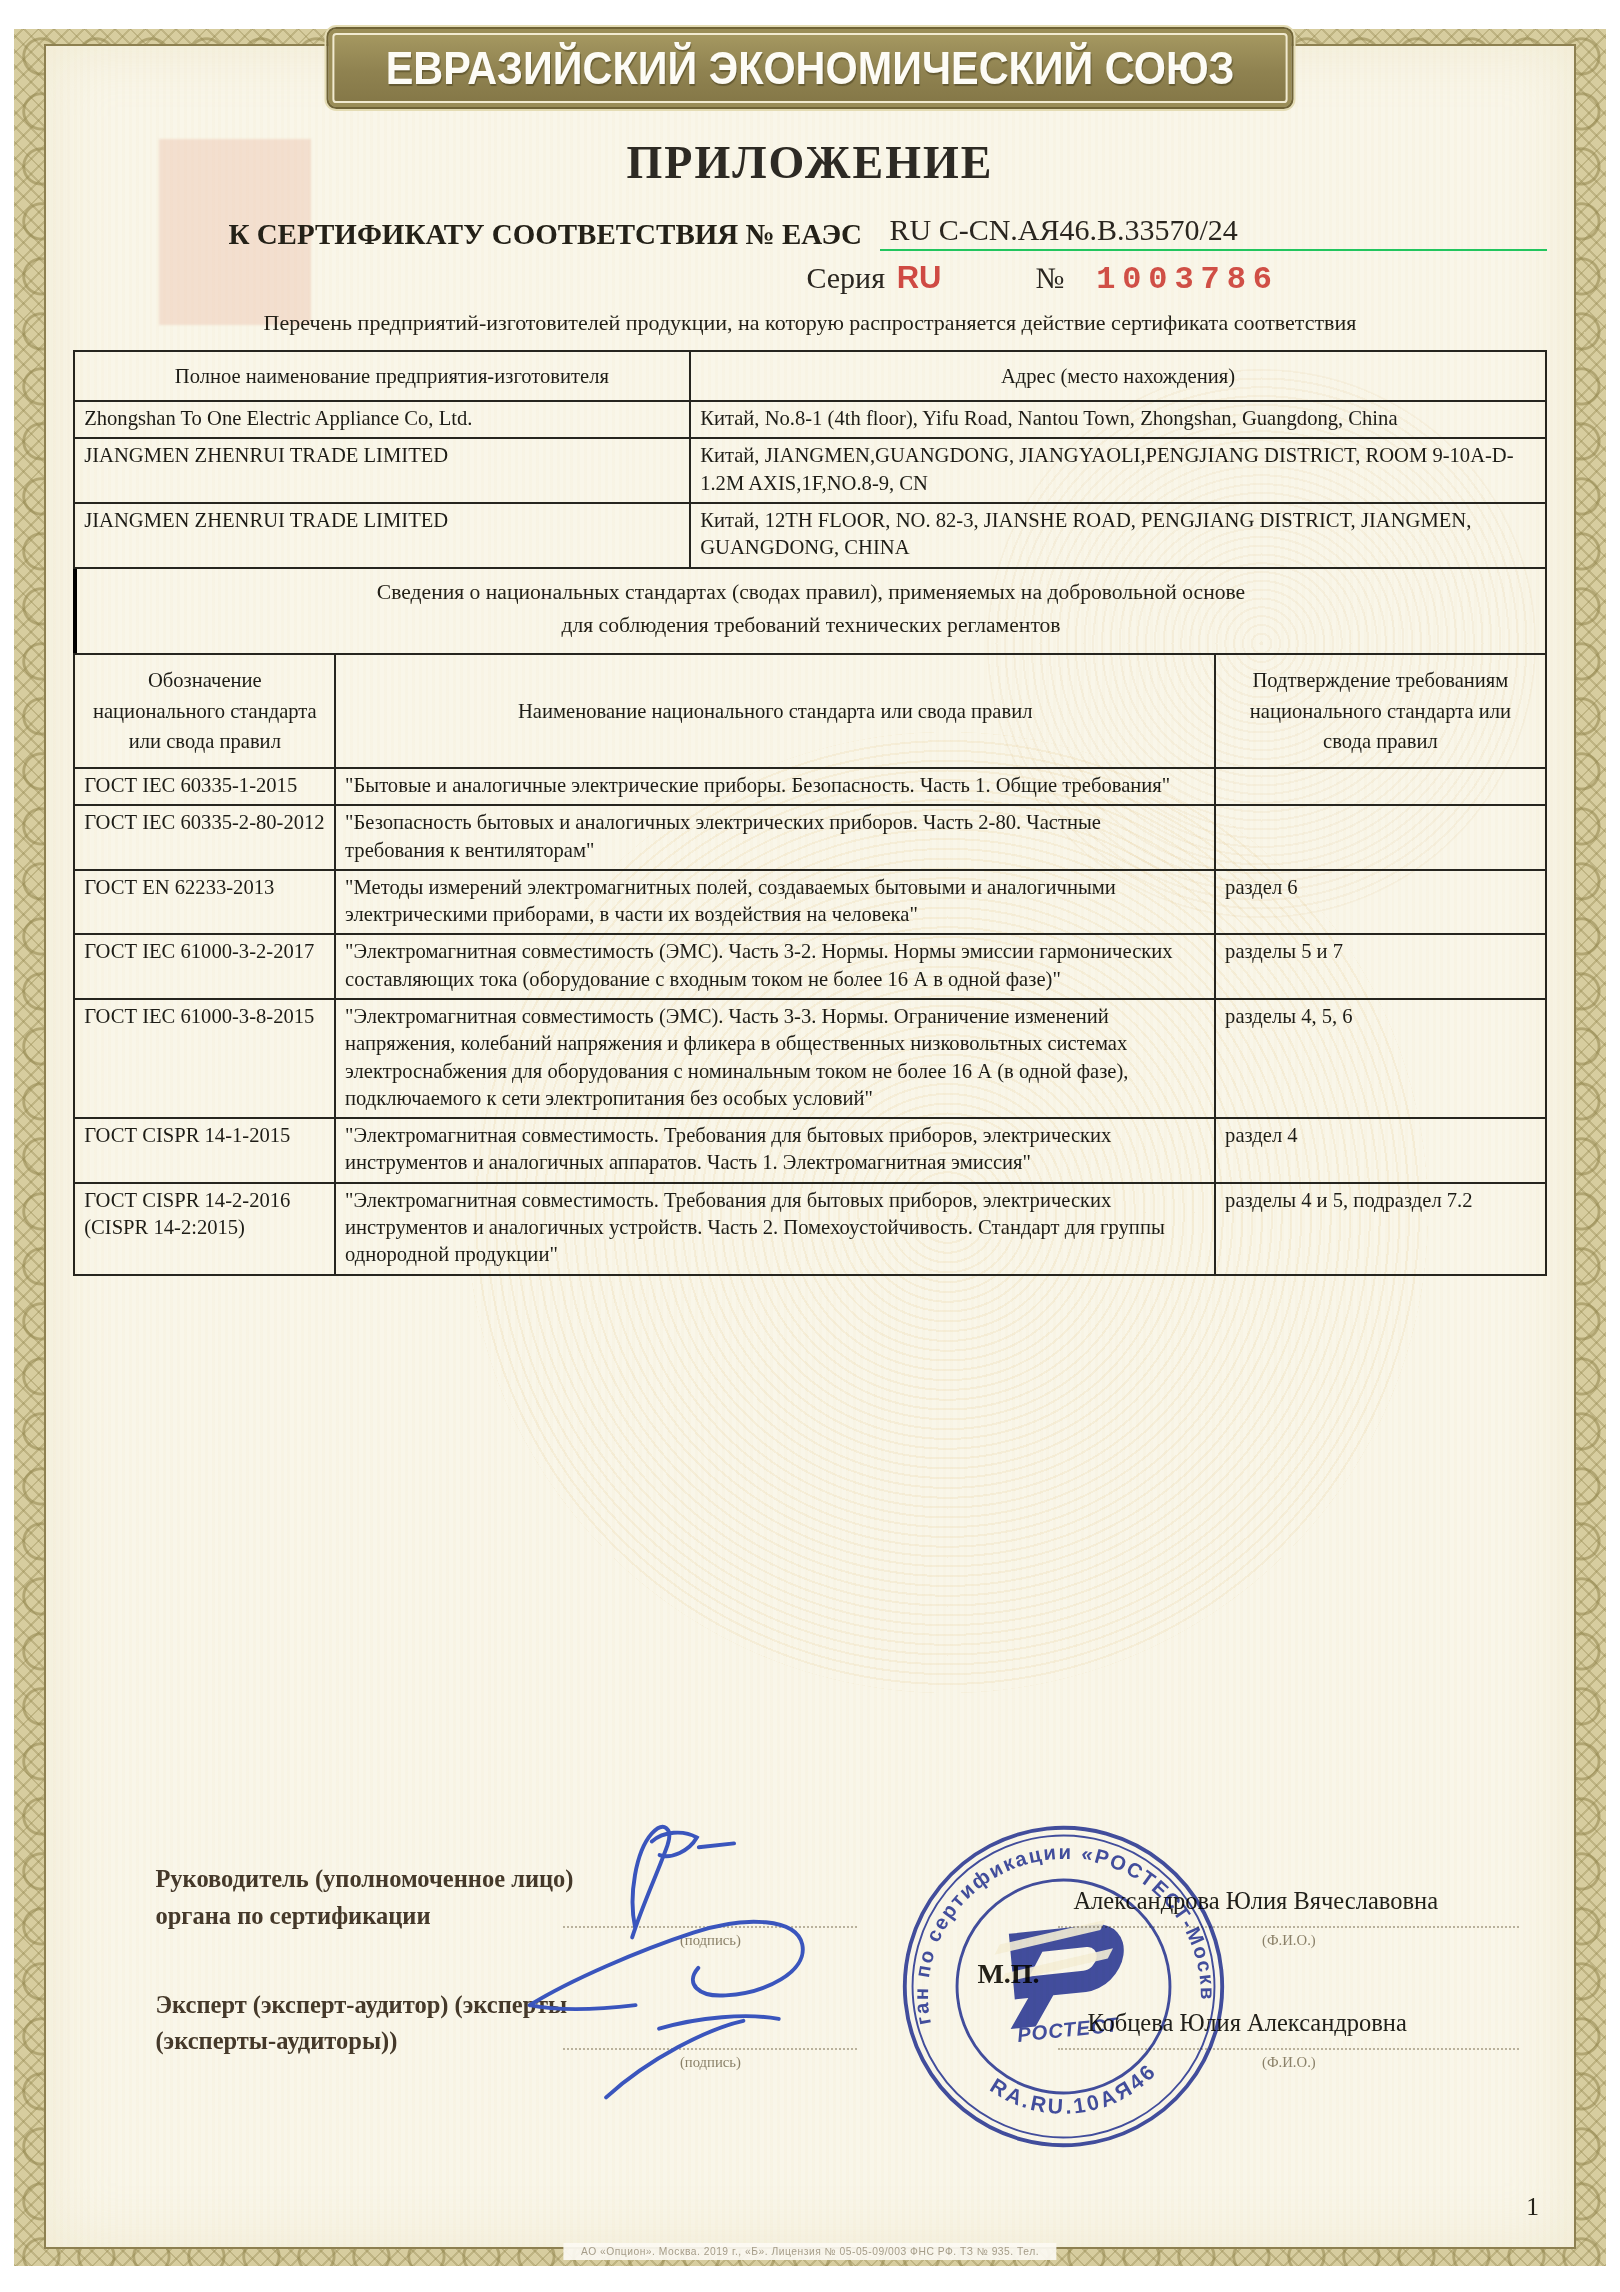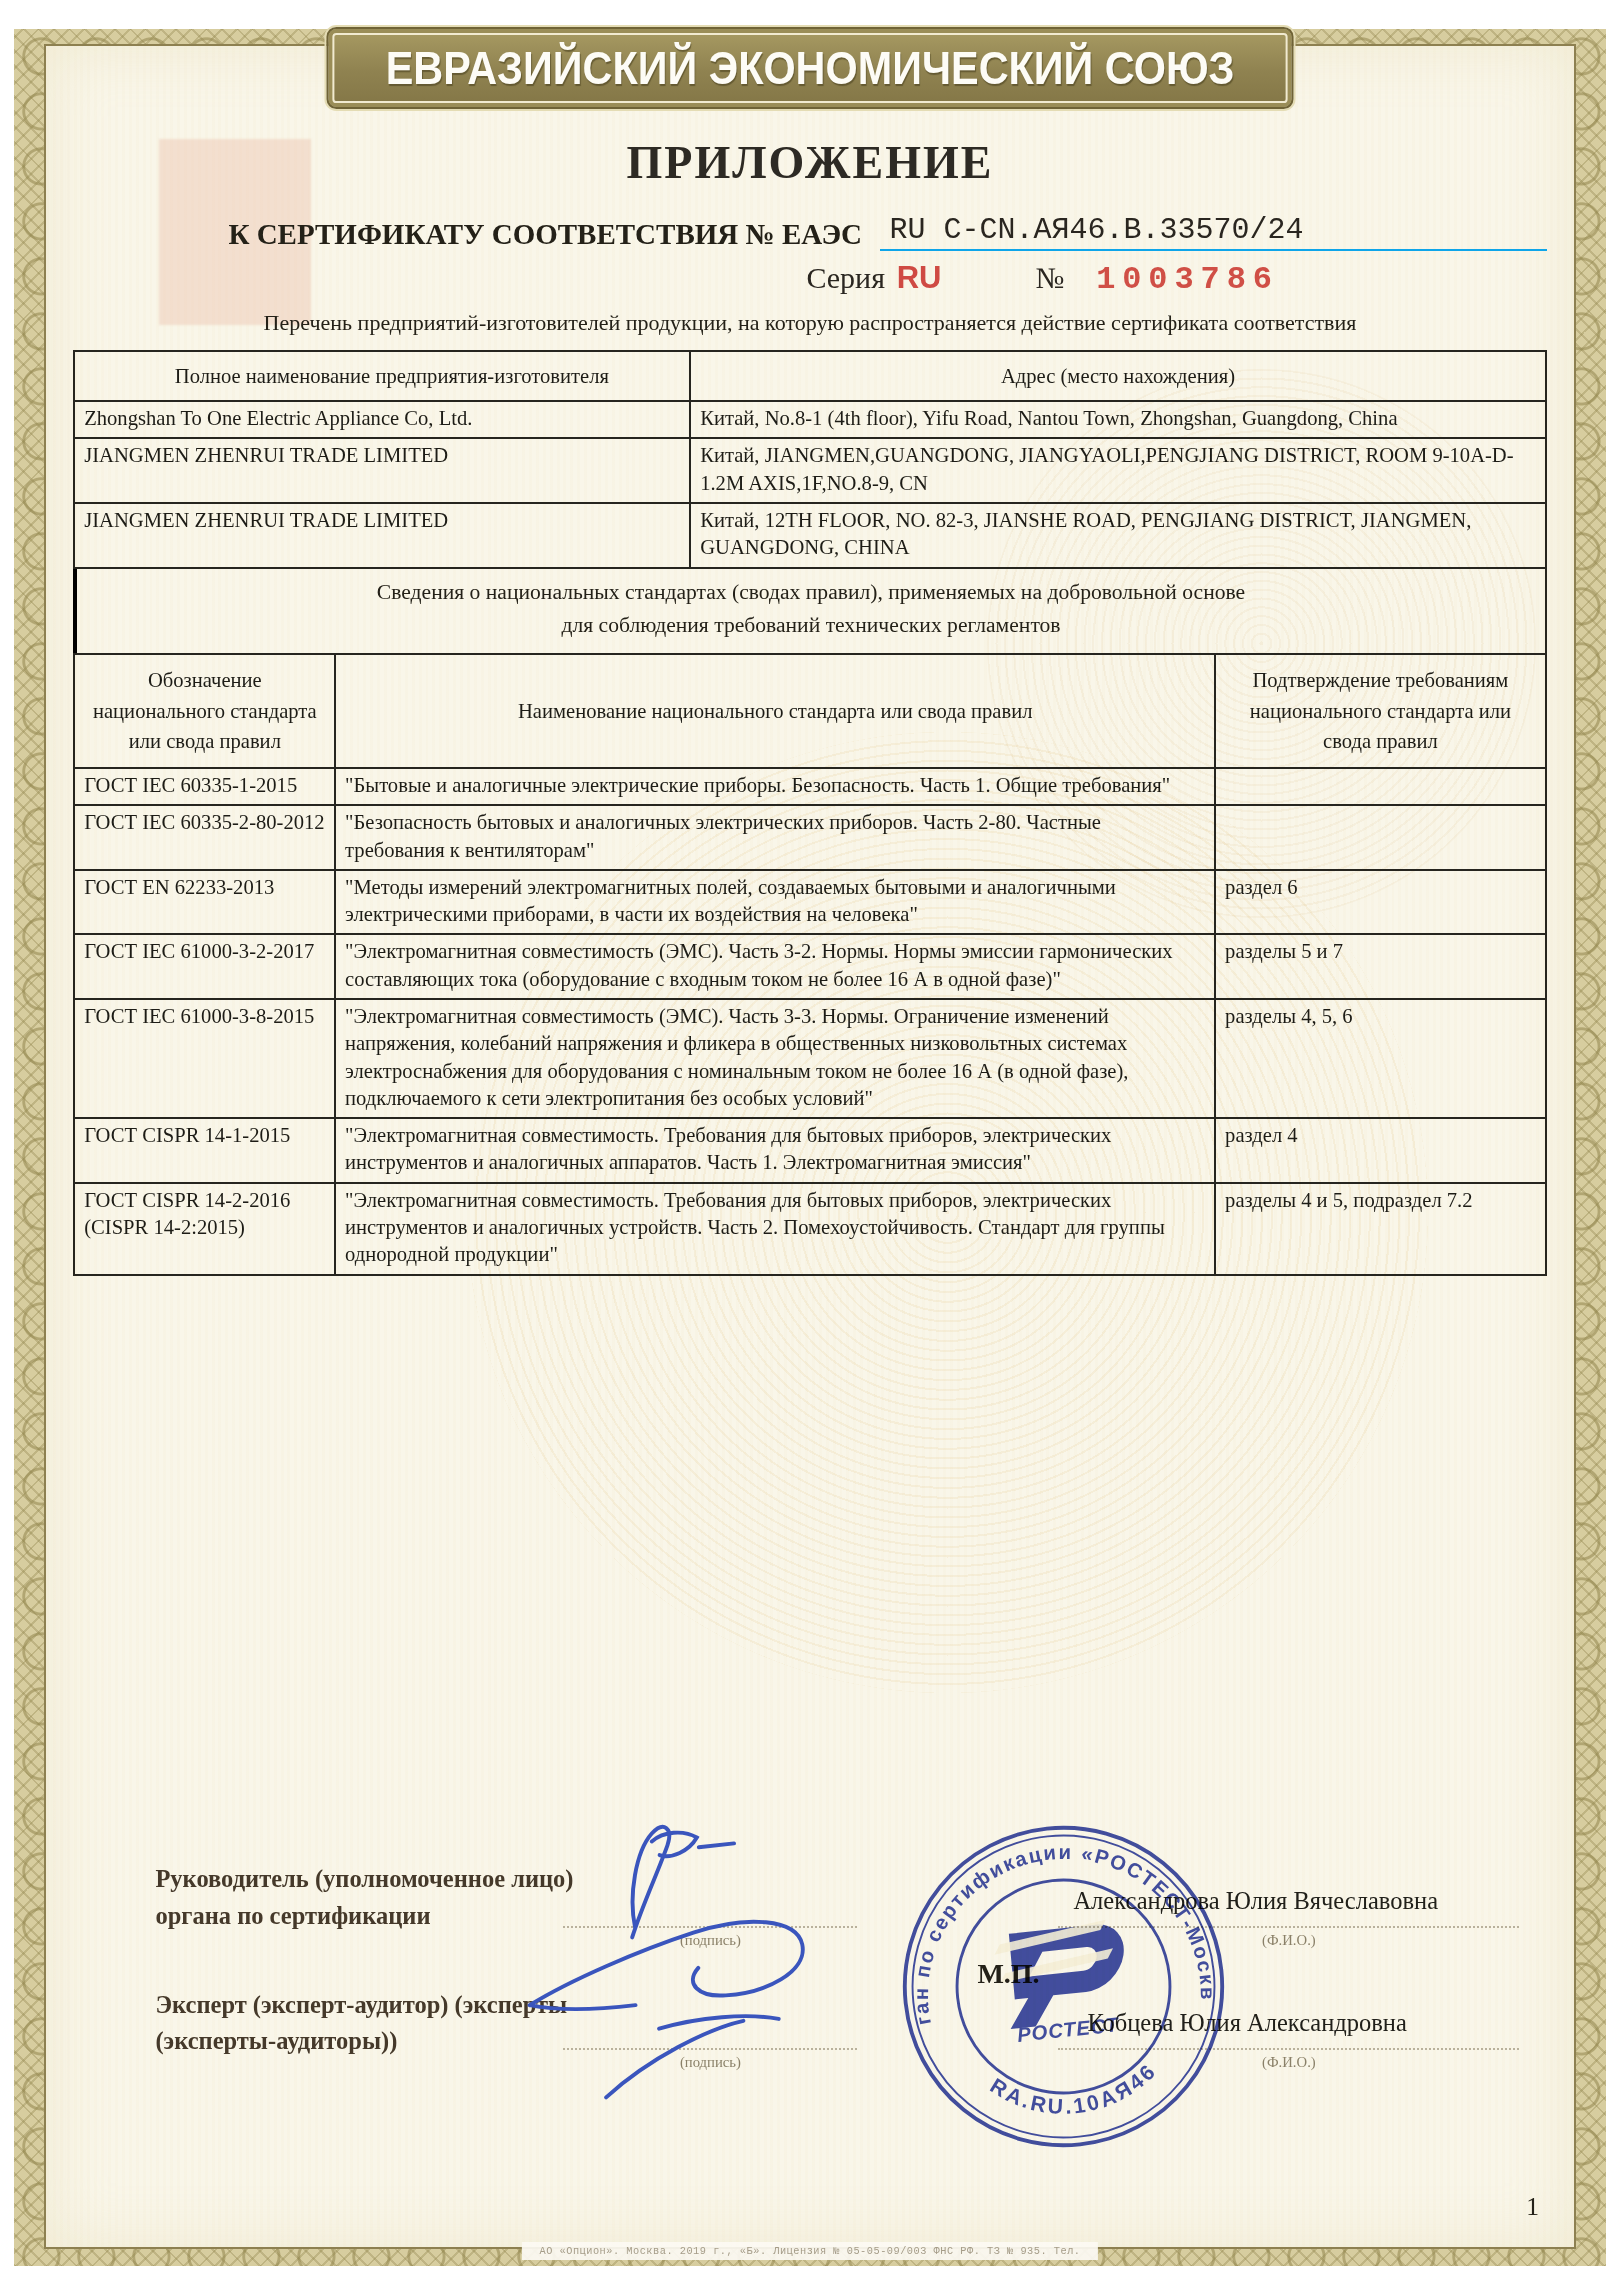--- a/index.html
+++ b/index.html
@@ -31,22 +31,22 @@
      box-shadow:inset 0 0 0 3.9px #9a8d57, inset 0 0 0 5.9px #f1ead0, 0 0 0 2px #e4dcb4;
      display:flex;align-items:center;justify-content:center;}
   .banner-text{font-family:"Liberation Sans", sans-serif;font-weight:700;font-size:46px;line-height:1;
      color:#fdfcf6;letter-spacing:0px;transform:scaleX(.9);white-space:nowrap;
      text-shadow:1px 2px 1px rgba(80,70,35,.65);}
   
   .content{position:absolute;left:27.4px;right:27.4px;top:0;}
   .doc-title{margin-top:90px;text-align:center;font-size:46px;font-weight:700;letter-spacing:2px;color:#2d2a24;}
   .certline{display:flex;align-items:flex-end;margin-top:23.5px;padding-left:155px;}
   .cert-label{font-size:29px;font-weight:700;white-space:nowrap;color:#242118;}
-  .cert-number{flex:1;margin-left:17.6px;font-size:30px;color:#2a2620;border-bottom:2px solid #0ea5e9;
-     padding:0 3.9px 2px 9.8px;white-space:nowrap;font-family:Liberation Mono, monospace;}
+  .cert-number{flex:1;margin-left:17.6px;font-size:30px;color:#2a2620;border-bottom:2px solid #22c55e;
+     padding:0 3.9px 2px 9.8px;white-space:nowrap;}
   .seriesline{display:flex;align-items:baseline;margin-top:9.8px;padding-left:733px;}
   .series-label{font-size:30px;color:#2a2620;}
   .series-ru{font-family:"Liberation Sans", sans-serif;font-weight:700;font-size:31px;color:#cf4a43;margin-left:11.8px;}
   .no-sign{font-size:30px;color:#2a2620;margin-left:94px;}
   .serial{font-family:"Liberation Mono", monospace;font-weight:700;font-size:32px;color:#d04f46;
      letter-spacing:6.9px;margin-left:32px;}
   .intro{margin-top:11.8px;text-align:center;font-size:22px;color:#242118;}
   
   table{border-collapse:collapse;width:100%;table-layout:fixed;}
   td,th{border:2px solid #26251f;font-size:20.6px;line-height:1.33;vertical-align:top;
@@ -82,21 +82,21 @@
   .namecap2{top:214px;}
   .mp{position:absolute;left:904px;top:118px;font-weight:700;font-size:28px;color:#242118;z-index:1;}
   .sig-svg{position:absolute;z-index:4;}
   .sig-svg1{left:469px;top:-27.4px;}
   .sig-svg2{left:439px;top:71px;}
   .stamp{position:absolute;left:826px;top:-17.6px;width:329px;height:329px;z-index:6;opacity:.9;
      mix-blend-mode:multiply;transform:rotate(-6deg);}
   .pagenum{position:absolute;right:35px;bottom:25.5px;font-size:25.5px;color:#242118;z-index:8;}
   .fineprint{position:absolute;left:50%;transform:translateX(-50%);bottom:33px;z-index:20;
      background:rgba(252,250,243,.92);padding:2.9px 17.6px;white-space:nowrap;
-     font-family:Liberation Mono, monospace;font-size:10.3px;color:#a59c88;letter-spacing:0.5px;}
+     font-family:Liberation Sans, sans-serif;font-size:10.3px;color:#a59c88;letter-spacing:0.5px;}
 </style>
 </head>
 <body>
 
 <div class="page">
   <div class="frame"></div>
   <div class="inner">
     <div class="wm-stripes"></div>
     <div class="wm-pink"></div>
     <div class="wm-circle1"></div>

